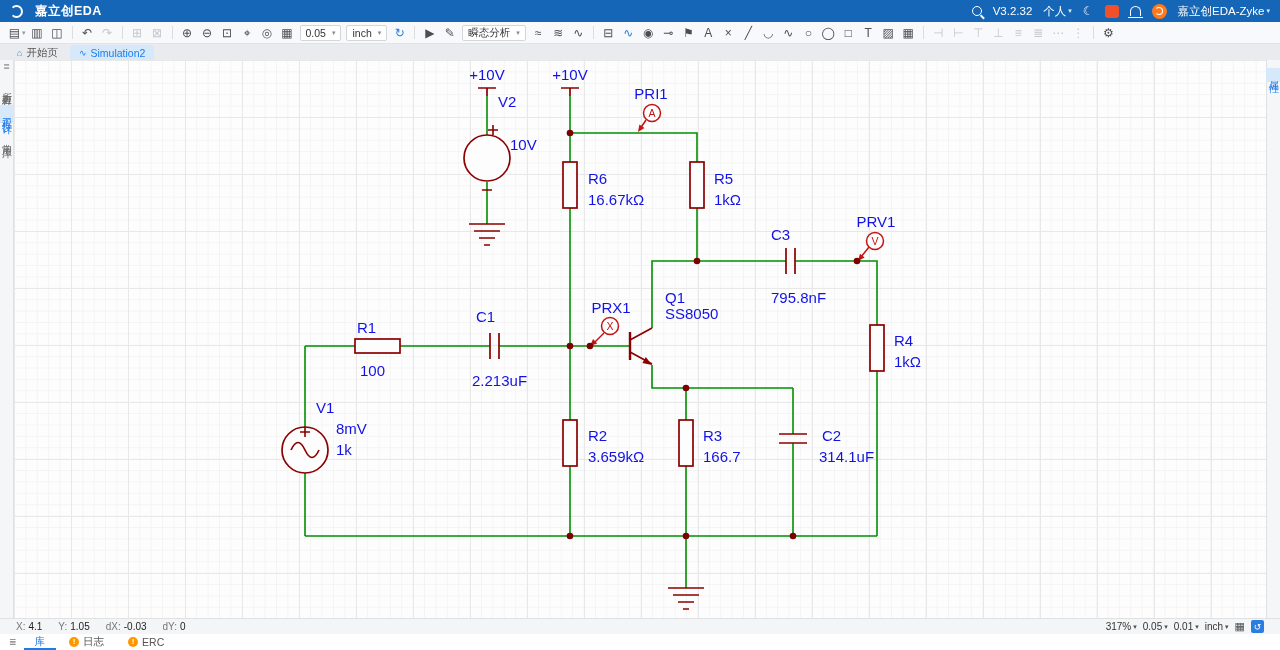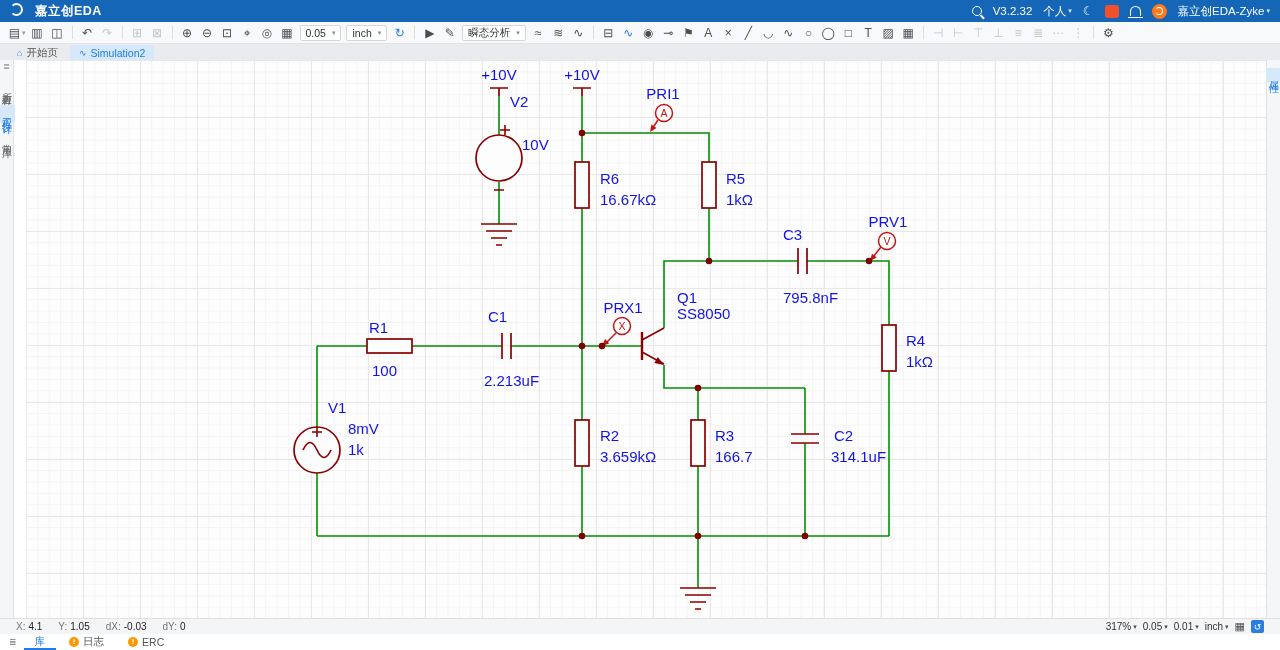--- a/index.html
+++ b/index.html
@@ -3,21 +3,21 @@
 <meta charset="utf-8">
 <style>
   * { margin:0; padding:0; box-sizing:border-box; }
   html,body { width:1280px; height:650px; overflow:hidden; background:#fff;
     font-family:"Liberation Sans", sans-serif; }
   .app { width:1280px; height:650px; display:flex; flex-direction:column; }
 
   
   .titlebar { height:22px; background:#1666b8; color:#fff; display:flex;
     align-items:center; justify-content:space-between; padding:0 10px; font-size:12px; flex:0 0 22px; }
-  .tb-left { display:flex; gap:12px; }
+  .tb-left { display:flex; align-items:center; gap:12px; }
   .logo-swirl { width:13px; height:13px; border:2.5px solid #fff; border-left-color:transparent;
     border-radius:50%; display:inline-block; }
   .logo-text { font-weight:bold; font-size:12.5px; letter-spacing:.5px; }
   .menus { display:flex; gap:15px; font-size:12px; }
   .menus span { cursor:default; white-space:nowrap; }
   .tb-right { display:flex; align-items:center; gap:11px; font-size:11.5px; }
   .caret { font-size:7px; opacity:.85; margin-left:2px; }
   .i-search { width:10px; height:10px; border:1.5px solid #fff; border-radius:50%;
     position:relative; display:inline-block; }
   .i-search::after { content:""; position:absolute; width:5px; height:1.5px; background:#fff;
@@ -65,21 +65,21 @@
   .vicon { font-size:8px; color:#8a8d92; }
   .vtab { writing-mode:vertical-rl; letter-spacing:2px; padding:5px 1px; cursor:default; }
   .vtab.active { background:#d6e9fb; color:#1d7bea; }
 
   .canvas { flex:1; position:relative; overflow:hidden; background-color:#fdfdfd;
     background-image:
       linear-gradient(to right, #e8e8e8 1px, transparent 1px),
       linear-gradient(to bottom, #e8e8e8 1px, transparent 1px),
       linear-gradient(to right, #f4f4f4 1px, transparent 1px),
       linear-gradient(to bottom, #f4f4f4 1px, transparent 1px);
-    background-size: 57px 57px, 57px 57px, 11.4px 11.4px, 11.4px 11.4px; margin-left: 12px; }
+    background-size: 57px 57px, 57px 57px, 11.4px 11.4px, 11.4px 11.4px; }
   .schsvg { position:absolute; left:0; top:0; }
 
   
   .wire { stroke:#008f00; stroke-width:1.6; fill:none; }
   .sym  { stroke:#8b0000; stroke-width:1.7; fill:none; }
   .symfill { fill:#fdfdfd; }
   .symarrow { fill:#8b0000; stroke:none; }
   .mark { stroke:#8b0000; stroke-width:1.6; fill:none; }
   .dot { fill:#7d0000; stroke:none; }
   .lbl { fill:#1212e6; font-size:15px; stroke:none; font-family:"Liberation Sans", sans-serif; }

